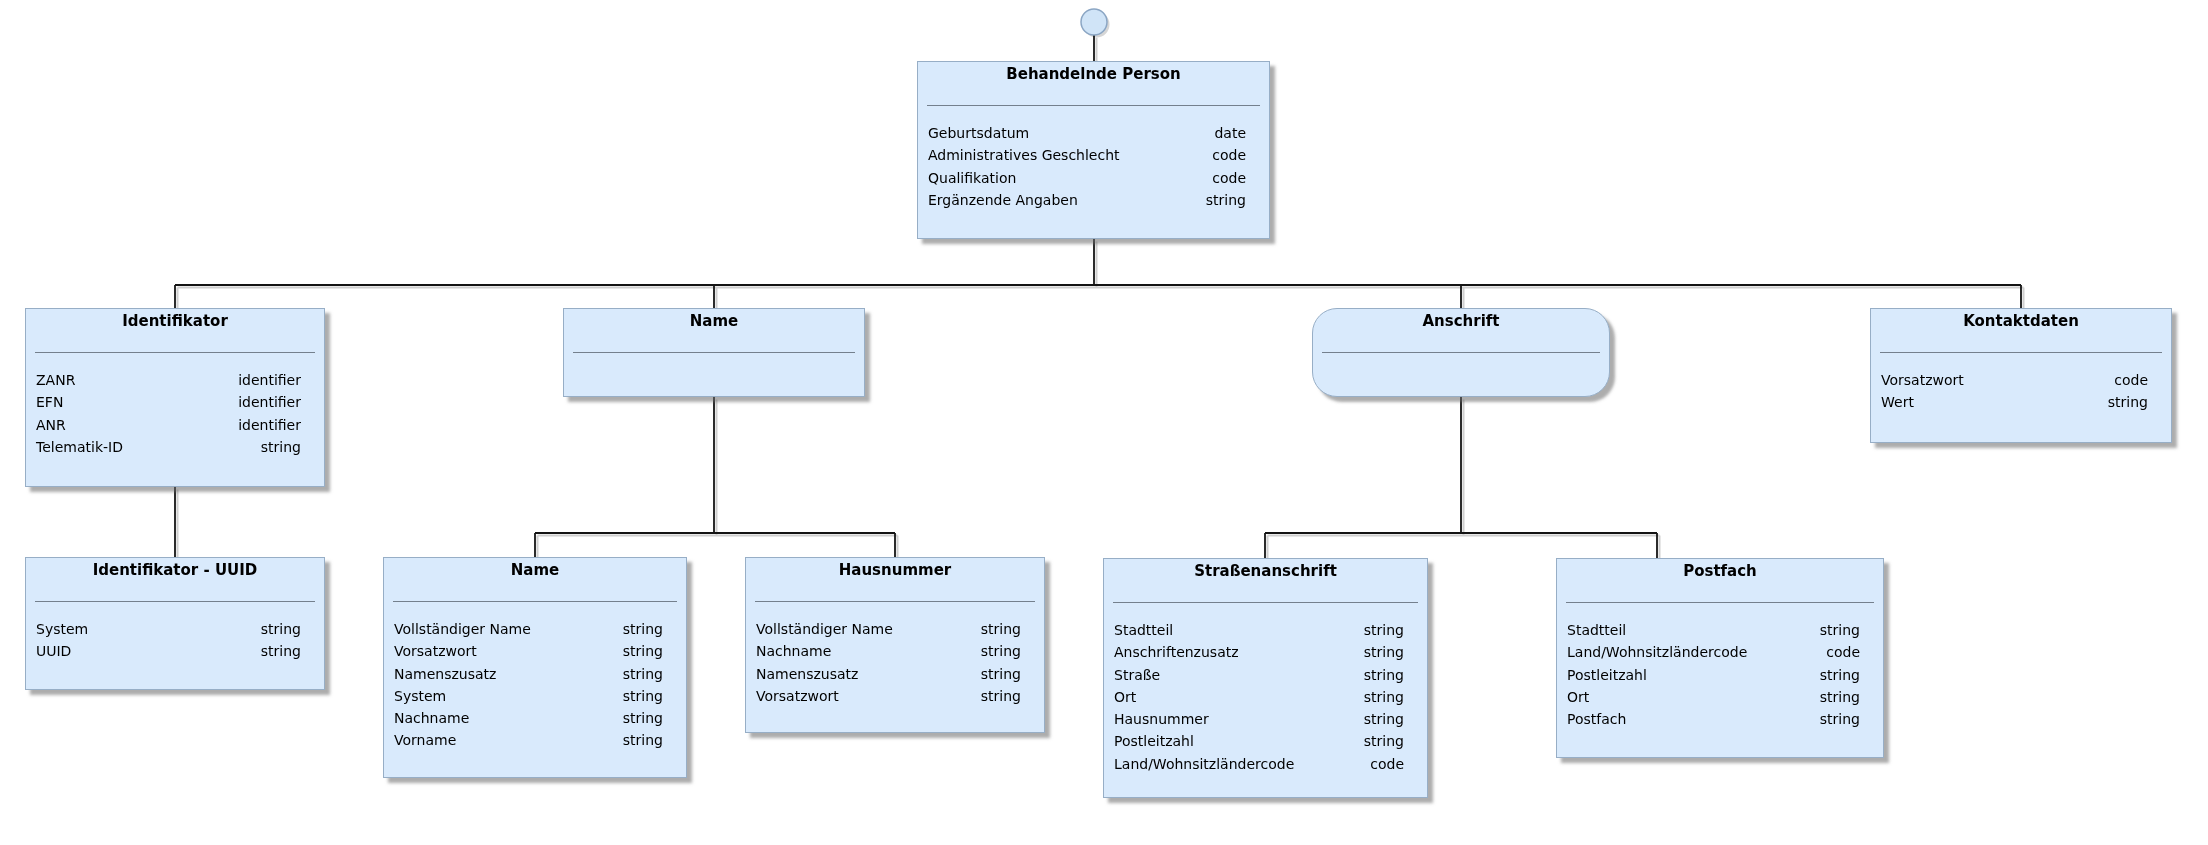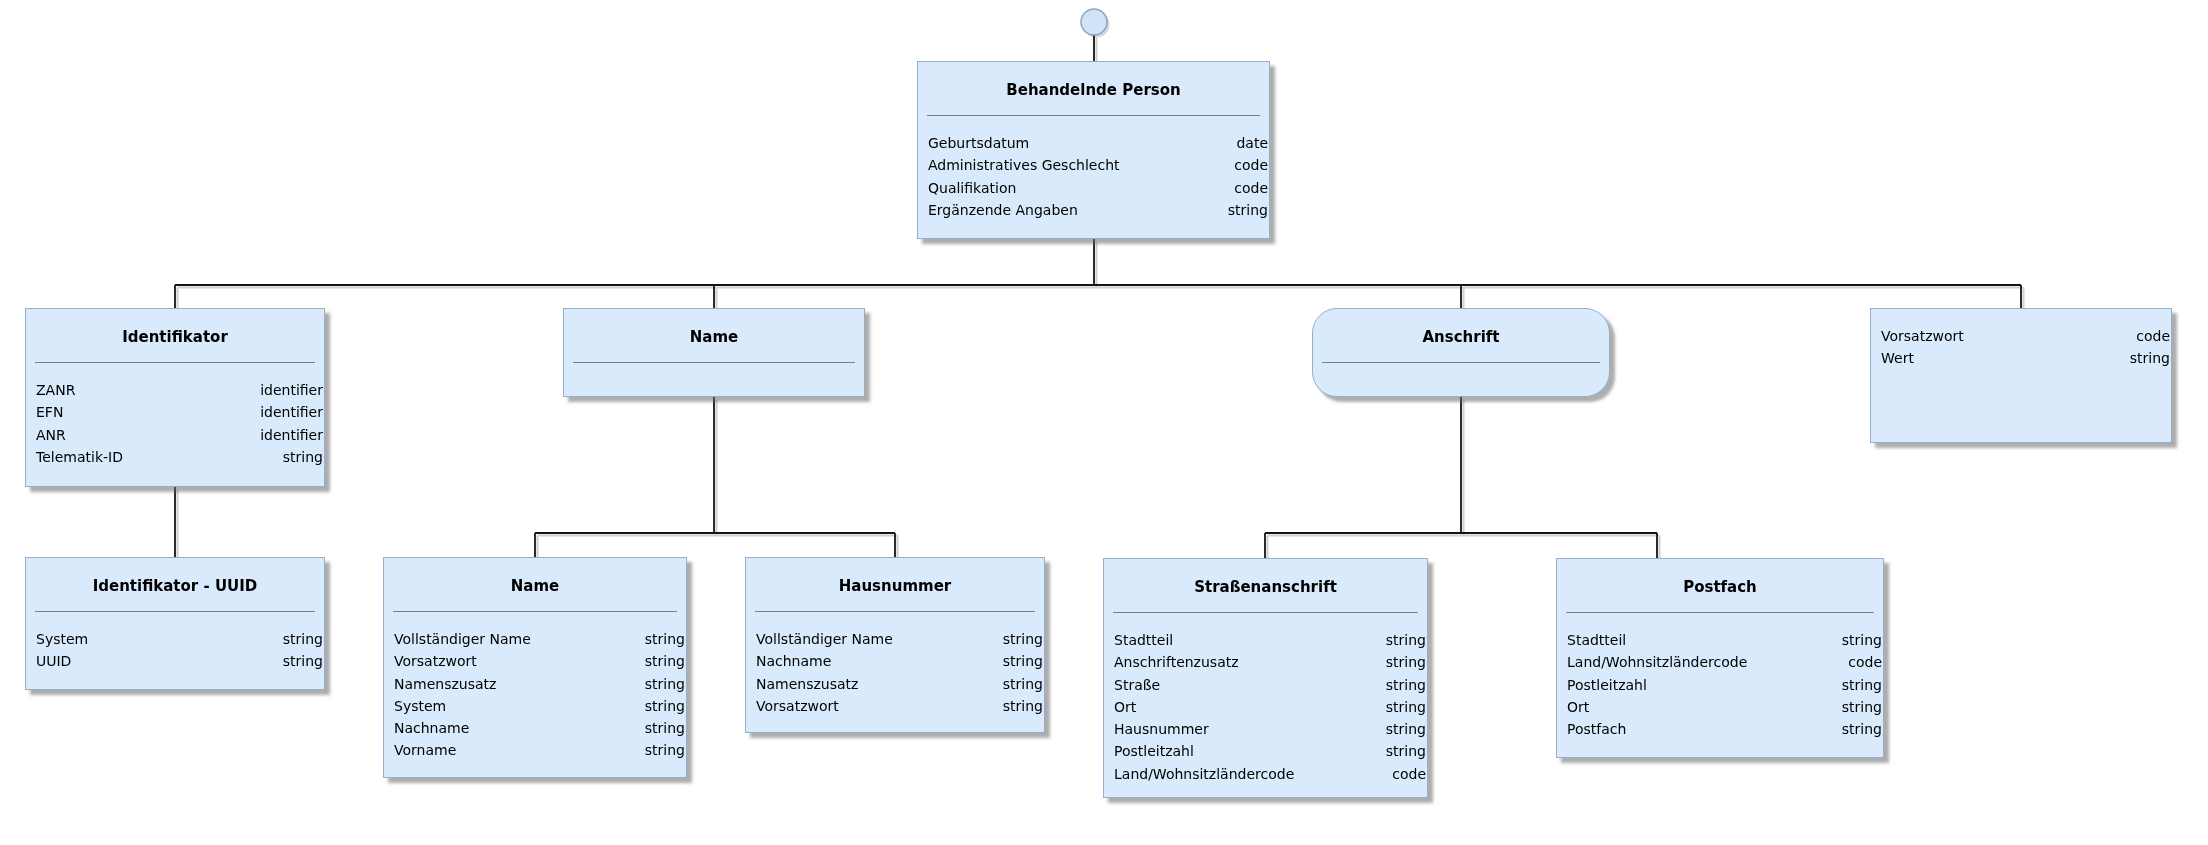--- a/index.html
+++ b/index.html
@@ -20,34 +20,33 @@
   svg.connectors { position: absolute; left: 0; top: 0; z-index: 1; }
   .entity {
     position: absolute;
     z-index: 2;
     background: var(--node-fill);
     border: 1.5px solid var(--node-border);
     box-shadow: 5px 5px 3px rgba(105,105,105,0.55);
     color: #000;
   }
   .entity-header {
-    height: 54px;
+    height: 44px;
     margin: 0 9px;
     display: flex;
-    align-items: center;
     justify-content: center;
     border-bottom: 1.8px solid var(--separator);
   }
   .entity-title {
     font-size: 15px;
     font-weight: bold;
     padding-top: 3px;
     white-space: nowrap;
   }
-  .entity-body { padding: 16px 1px 0 10px; }
+  .entity-body { padding: 16px 23px 0 10px; }
   .attr-row {
     display: flex;
     justify-content: space-between;
     font-size: 14px;
     line-height: 22.3px;
     white-space: nowrap;
   }
   .attr-name { text-align: left; }
   .attr-type { text-align: left; margin-left: 24px; }
 </style>
@@ -155,20 +154,23 @@
   </div>
 
   <div class="entity" style="left:1312px; top:308px; width:298px; height:89px;border-radius:25px;">
     <div class="entity-header">
       <div class="entity-title">Anschrift</div>
     </div>
     <div class="entity-body"></div>
   </div>
 
   <div class="entity" style="left:1870px; top:308px; width:302px; height:135px;">
+    <div class="entity-header">
+      <div class="entity-title">Kontaktdaten</div>
+    </div>
     <div class="entity-body">
         <div class="attr-row">
           <span class="attr-name">Vorsatzwort</span>
           <span class="attr-type">code</span>
         </div>
         <div class="attr-row">
           <span class="attr-name">Wert</span>
           <span class="attr-type">string</span>
         </div>
       </div>

